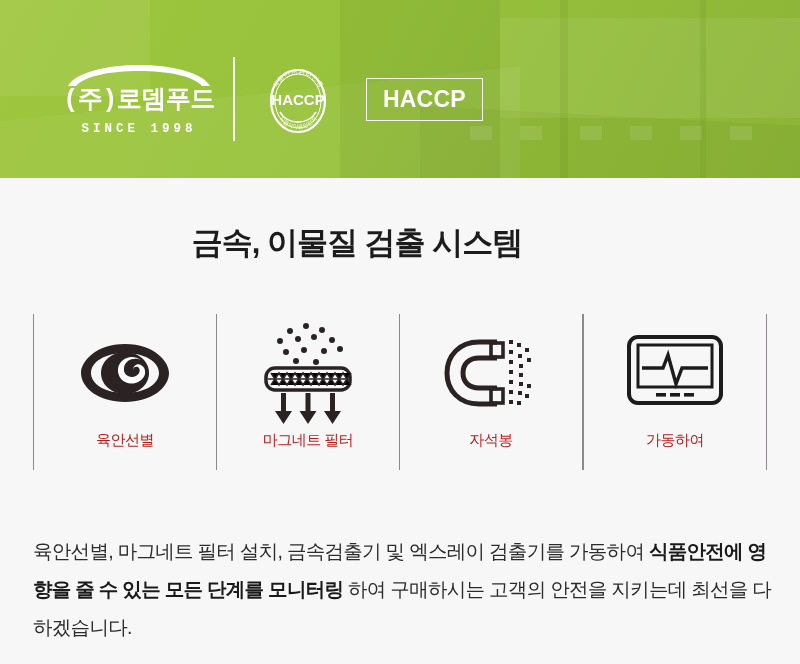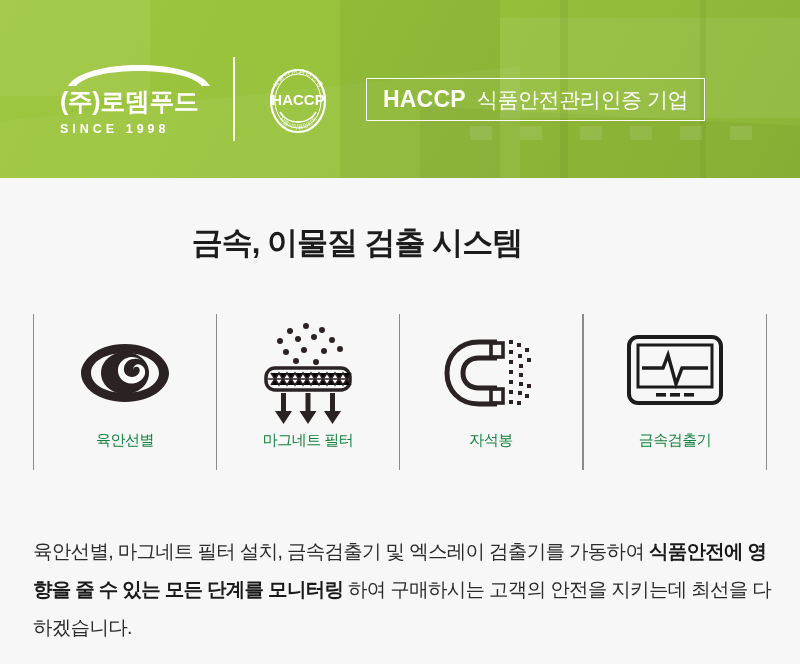--- a/index.html
+++ b/index.html
@@ -55,21 +55,23 @@
     position: absolute;
     left: 0; top: 0;
     width: 800px; height: 178px;
   }
 
   
   .logo {
     position: absolute;
     left: 60px; top: 56px;
     width: 158px;
+    text-align: center;
     color: #fff;
+    font-family: Liberation Mono, monospace;
   }
   .logo-arc {
     width: 150px; height: 30px;
     margin: 0 auto 2px auto;
     position: relative;
     overflow: hidden;
   }
   .logo-arc svg { display: block; }
   .logo-name {
     font-size: 25px;
@@ -161,21 +163,21 @@
     justify-content: flex-start;
   }
   .cell-art {
     height: 118px;
     display: flex;
     align-items: center;
     justify-content: center;
   }
   .cell-label {
     font-size: 15px;
-    color: #15803d;
+    color: #b91c1c;
     letter-spacing: -0.5px;
     white-space: nowrap;
     line-height: 1;
   }
 
   
   .body-text {
     position: absolute;
     left: 33px; top: 532px;
     width: 740px;
@@ -233,21 +235,20 @@
         <text x="35" y="41" text-anchor="middle" font-size="15" font-weight="bold" fill="#ffffff" font-family="'Liberation Sans',sans-serif">HACCP</text>
         <path d="M 17 48 A 20 18 0 0 0 53 48" fill="none" stroke="#ffffff" stroke-width="1.6"></path>
         <text font-size="5.5" fill="#ffffff" font-family="'Liberation Sans',sans-serif">
           <textPath href="#arcBot" startOffset="50%" text-anchor="middle">식품의약품안전처</textPath>
         </text>
       </svg>
     </div>
 
     <div class="banner">
       <span class="banner-en">HACCP</span>
-      <span class="banner-ko">식품안전관리인증 기업</span>
     </div>
 
   </div>
 </div>
 
 <div class="title">금속, 이물질 검출 시스템</div>
 
 <div class="icon-row">
 
   <div class="sep"></div>
@@ -349,19 +350,19 @@
         <rect x="3" y="3" width="92" height="66" rx="9" ry="9" fill="none" stroke="#1c1c1c" stroke-width="4"></rect>
         <rect x="12" y="11" width="74" height="42" fill="none" stroke="#1c1c1c" stroke-width="3"></rect>
         <path d="M16 34 L 37 34 L 42 21 L 50 50 L 56 34 L 82 34" fill="none" stroke="#1c1c1c" stroke-width="3.4" stroke-linejoin="miter" stroke-linecap="butt"></path>
         <g fill="#1c1c1c">
           <rect x="30" y="59" width="10" height="3.6"></rect>
           <rect x="44" y="59" width="10" height="3.6"></rect>
           <rect x="58" y="59" width="10" height="3.6"></rect>
         </g>
       </svg>
     </div>
-    <div class="cell-label">금속검출기</div>
+    <div class="cell-label">가동하여</div>
   </div>
 
   <div class="sep"></div>
 </div>
 
 <div class="body-text"><span>육안선별, 마그네트 필터 설치, 금속검출기 및 엑스레이 검출기를 가동하여 </span><b>식품안전에 영향을 줄 수 있는 모든 단계를 모니터링</b><span> 하여 구매하시는 고객의 안전을 지키는데 최선을 다하겠습니다.</span></div>
 
 </body></html>

